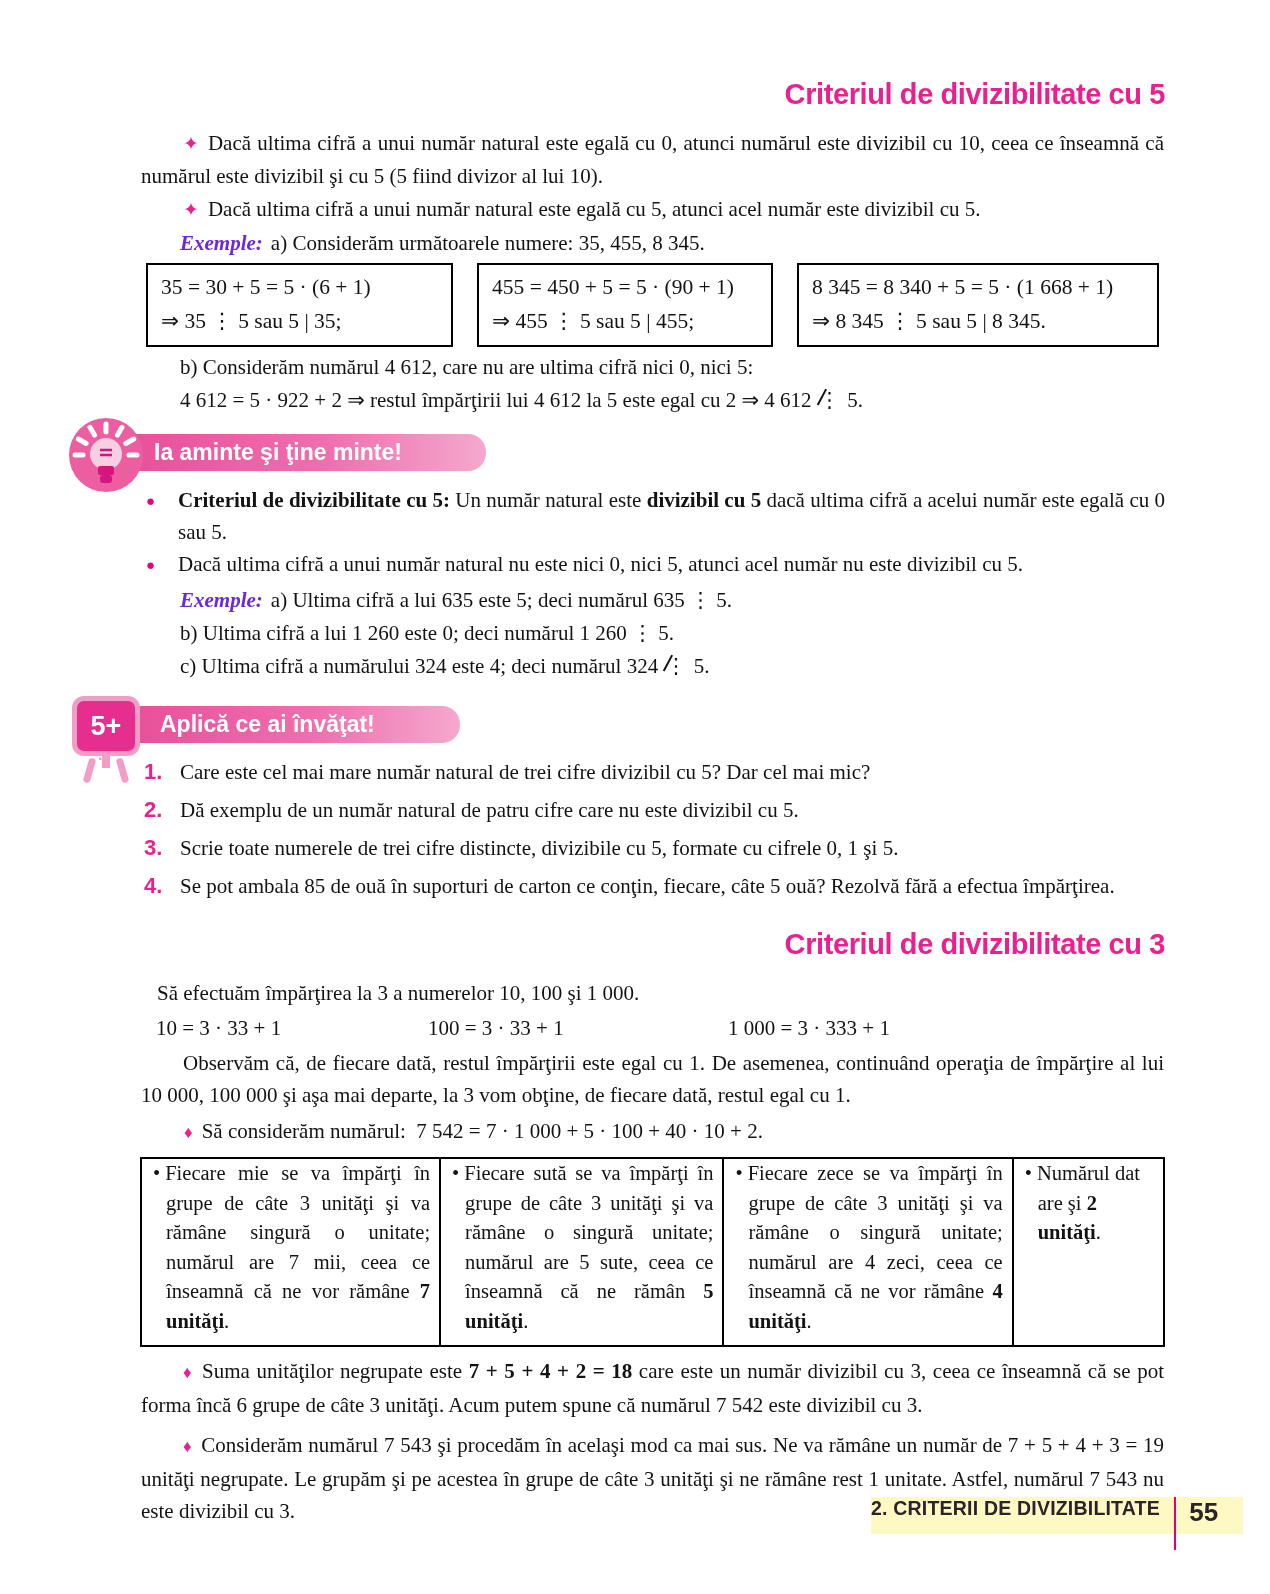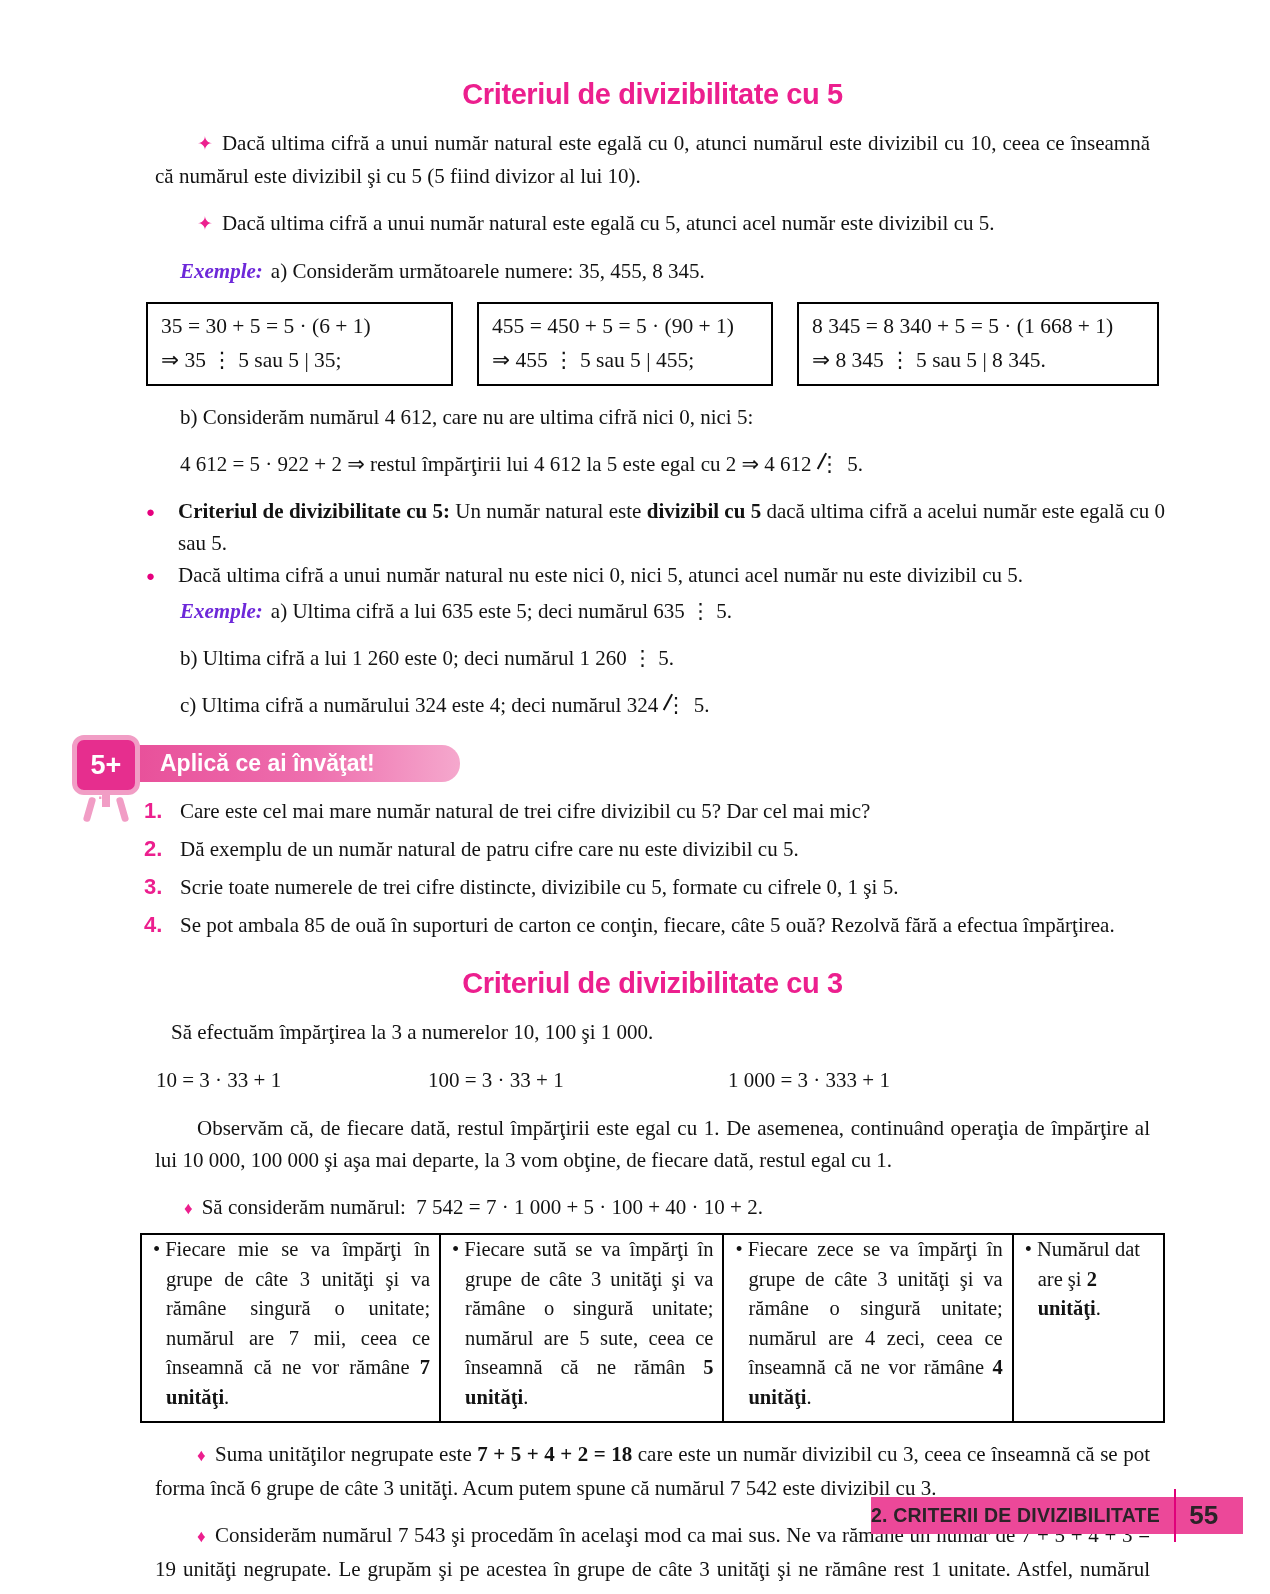--- a/index.html
+++ b/index.html
@@ -3,26 +3,26 @@
 <meta charset="utf-8">
 <style>
   html,body{margin:0;padding:0;}
   body{
     width:1270px;height:1594px;position:relative;background:#ffffff;
     font-family:"Liberation Serif", serif;font-size:21px;color:#131313;
     overflow:hidden;
   }
   .content{padding:0 105px 0 140px;}
   .sec-title{
-    text-align:center;color:#ec1f8e;font-family:"Liberation Sans",sans-serif;
+    text-align:right;color:#ec1f8e;font-family:"Liberation Sans",sans-serif;
     font-weight:800;font-size:29px;letter-spacing:-0.4px;margin:0 0 16px 0;
   }
   .t1{padding-top:78px;}
   .t2{padding-top:20px;}
-  .para{margin:15px;text-align:justify;line-height:32px;}
+  .para{margin:1px;text-align:justify;line-height:32px;}
   .indent{text-indent:42px;}
   .ml40{margin-left:40px;}
   .ml16{text-indent:16px;}
   .star{color:#ec1f8e;font-size:19px;padding-right:9px;}
   .diamond{color:#ec1f8e;font-size:17px;padding-right:9px;}
   .exlabel{color:#6d28d9;font-weight:bold;font-style:italic;padding-right:8px;}
   .boxrow{display:flex;gap:24px;margin:4px 6px 4px 6px;}
   .eqbox{border:2px solid #000;padding:5px 10px 7px 13px;font-size:21.5px;line-height:34px;white-space:nowrap;}
   .eqbox.b1{flex:1.02;}
   .eqbox.b2{flex:0.98;}
@@ -74,21 +74,21 @@
     line-height:29.5px;text-align:justify;font-size:20.5px;
   }
   .dcell .cb{padding-right:5px;}
   .dc1{width:268px;}
   .dc2{width:252px;}
   .dc3{width:258px;}
   .dc4{width:118px;border-right:none;text-align:left;}
   
   .footer-bar{
     position:absolute;right:27px;bottom:60px;width:372px;height:37px;
-    background:#ec4899;display:flex;align-items:center;
+    background:#fef9c3;display:flex;
   }
   .footer-chapter{
     flex:1;text-align:right;padding-right:14px;white-space:nowrap;
     font-family:"Liberation Sans",sans-serif;font-weight:700;font-size:19.5px;
     color:#2b2328;letter-spacing:0.2px;
   }
   .footer-divider{width:4px;height:53px;background:#e0007a;}
   .footer-page{
     width:92px;padding-left:13px;font-family:"Liberation Sans",sans-serif;
     font-weight:800;font-size:26px;color:#2b2328;
@@ -120,20 +120,41 @@
     </div>
     <div class="eqbox b3">
       <div>8&nbsp;345 = 8&nbsp;340 + 5 = 5 · (1&nbsp;668 + 1)</div>
       <div>⇒ 8&nbsp;345 ⋮ 5 sau 5 | 8&nbsp;345.</div>
     </div>
   </div>
 
   <p class="para ml40">b) Considerăm numărul 4&nbsp;612, care nu are ultima cifră nici 0, nici 5:</p>
   <p class="para ml40"><span>4&nbsp;612 = 5 · 922 + 2 ⇒ restul împărţirii lui 4&nbsp;612 la 5 este egal cu 2 ⇒ 4&nbsp;612 </span><span class="div-sym slashed">⋮</span><span> 5.</span></p>
 
+  <div class="banner-row">
+    <div class="banner-bar bar-remember">Ia aminte şi ţine minte!</div>
+    <div class="bulb-wrap">
+      <svg width="78" height="78" viewBox="0 0 78 78">
+        <circle cx="39" cy="39" r="37" fill="#ec5ea0"></circle>
+        <g stroke="#ffffff" stroke-width="5" stroke-linecap="round">
+          <line x1="62" y1="39" x2="70" y2="39"></line>
+          <line x1="58.9" y1="27.5" x2="66.7" y2="23"></line>
+          <line x1="50.5" y1="19.1" x2="55" y2="11.3"></line>
+          <line x1="39" y1="16" x2="39" y2="8"></line>
+          <line x1="27.5" y1="19.1" x2="23" y2="11.3"></line>
+          <line x1="19.1" y1="27.5" x2="11.3" y2="23"></line>
+          <line x1="16" y1="39" x2="8" y2="39"></line>
+        </g>
+        <circle cx="39" cy="38" r="16" fill="#f6cfe3"></circle>
+        <path d="M33 34 h12 M33 39 h12" stroke="#d4177f" stroke-width="2.5"></path>
+        <rect x="31" y="50" width="16" height="9" rx="2" fill="#d4177f"></rect>
+        <rect x="33" y="59" width="12" height="8" rx="3" fill="#d4177f"></rect>
+      </svg>
+    </div>
+  </div>
 
   <p class="bullet-item"><span class="bullet-dot">●</span><b>Criteriul de divizibilitate cu 5:</b><span> Un număr natural este </span><b>divizibil cu 5</b><span> dacă ultima cifră a acelui număr este egală cu 0 sau 5.</span></p>
 
   <p class="bullet-item"><span class="bullet-dot">●</span><span>Dacă ultima cifră a unui număr natural nu este nici 0, nici 5, atunci acel număr </span><span class="it">nu</span><span> este divizibil cu 5.</span></p>
 
   <p class="para ml40" style="margin-top:4px;"><span class="exlabel">Exemple:</span><span>a) Ultima cifră a lui 635 este 5; deci numărul 635 ⋮ 5.</span></p>
   <p class="para ml40">b) Ultima cifră a lui 1&nbsp;260 este 0; deci numărul 1&nbsp;260 ⋮ 5.</p>
   <p class="para ml40"><span>c) Ultima cifră a numărului 324 este 4; deci numărul 324 </span><span class="div-sym slashed">⋮</span><span> 5.</span></p>
 
   <div class="banner-row" style="margin-top:22px;">

